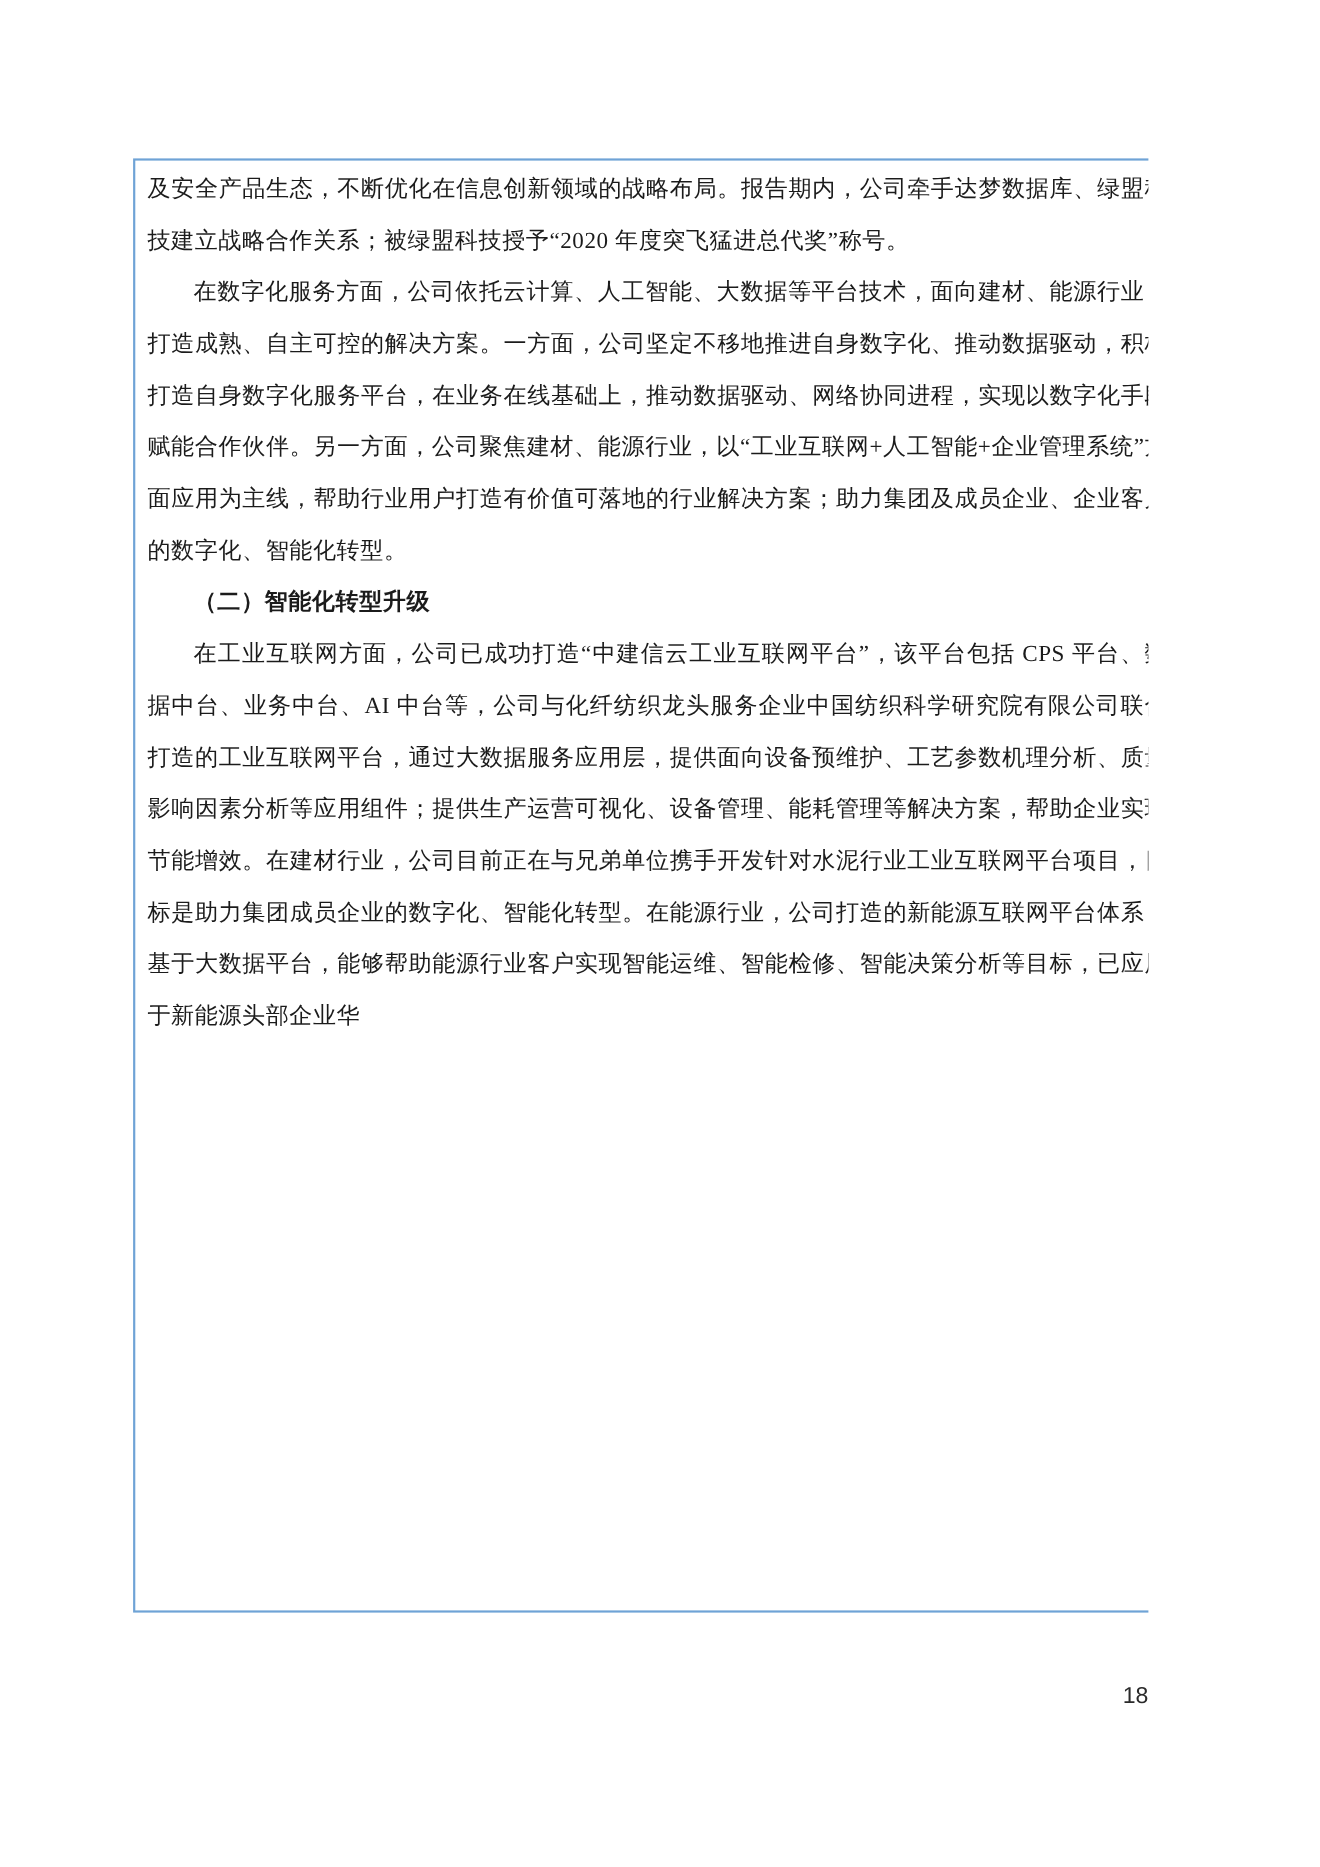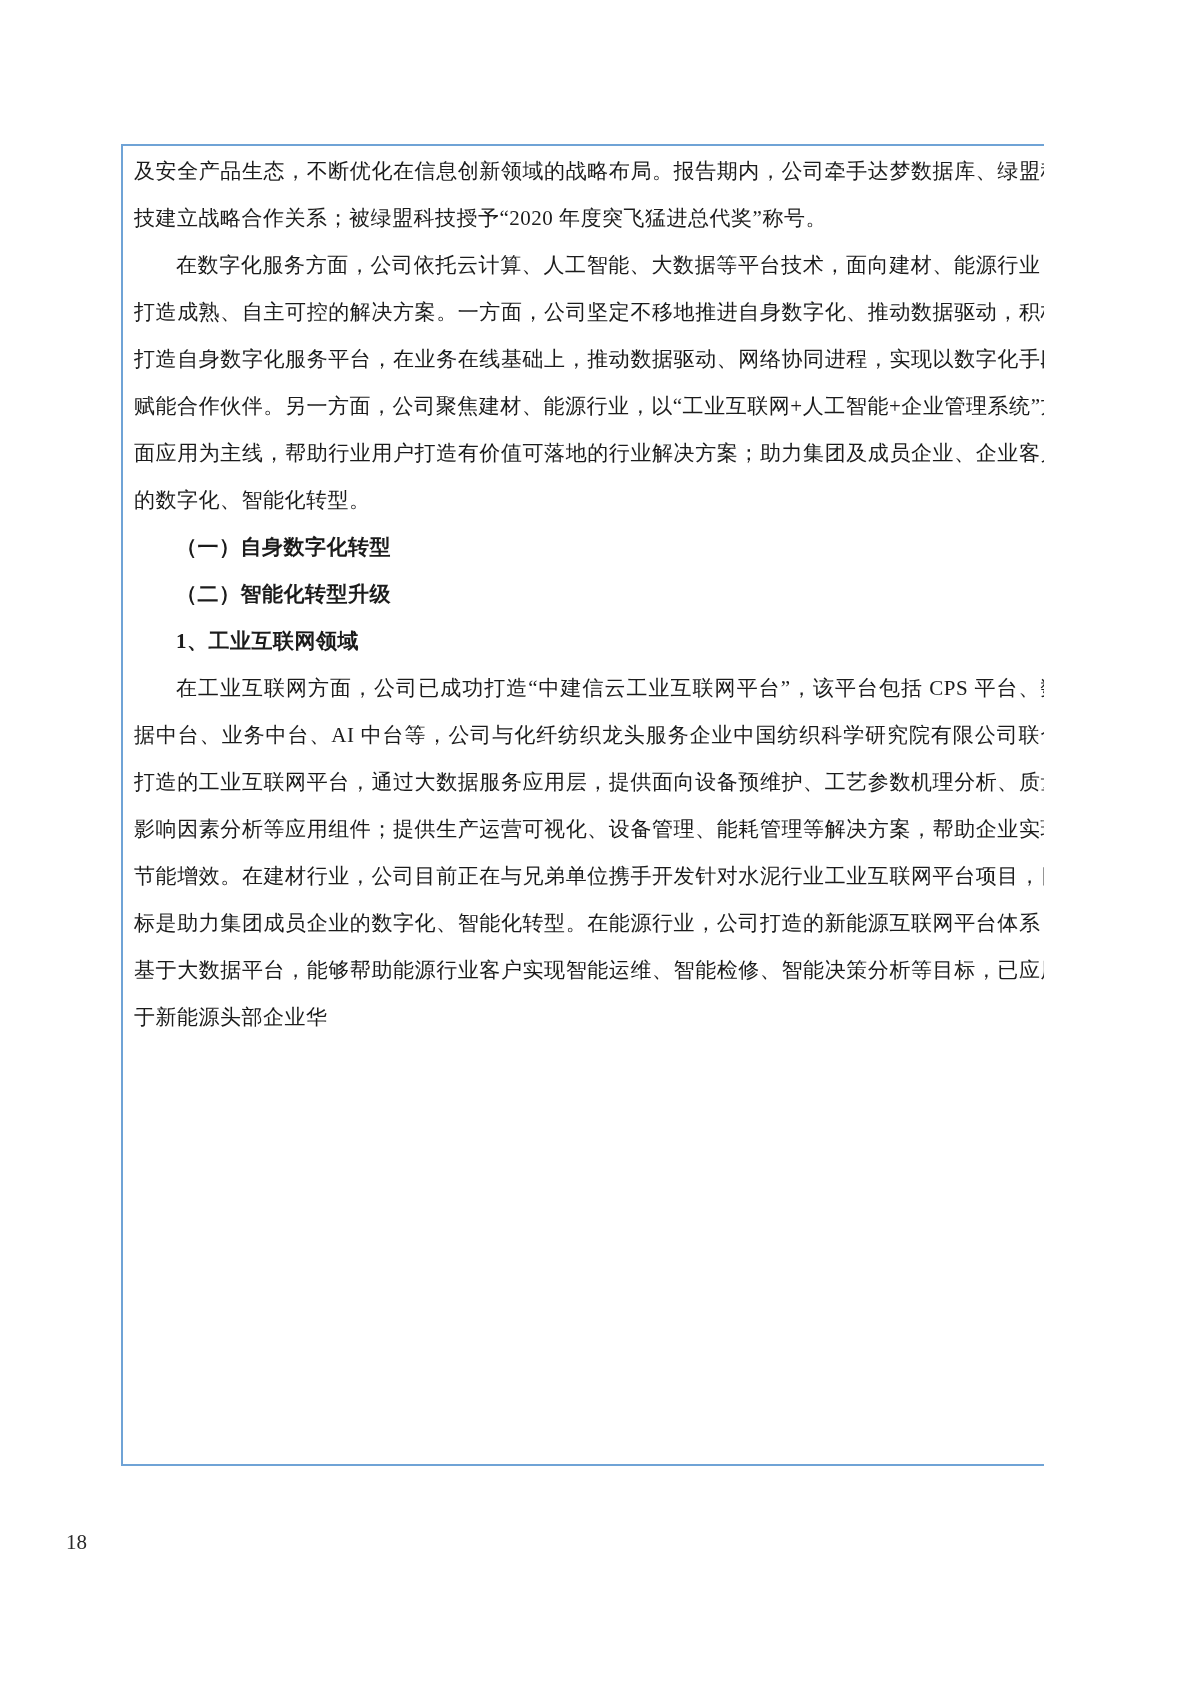--- a/index.html
+++ b/index.html
@@ -44,32 +44,30 @@
   }
   .para.no-indent {
     text-indent: 0;
   }
   .page-number {
     position: absolute;
     top: 1530px;
     left: 0;
     right: 0;
     padding-left: 66px;
-    text-align: left;
+    text-align: right;
     font-size: 21px;
     color: #2a2a2a;
-    font-family: Liberation Serif, serif;
+    font-family: Liberation Sans, sans-serif;
   }
 </style>
 </head>
 <body>
 
 <div class="page">
   <div class="content-box">
     <p class="para no-indent">及安全产品生态，不断优化在信息创新领域的战略布局。报告期内，公司牵手达梦数据库、绿盟科技建立战略合作关系；被绿盟科技授予“2020 年度突飞猛进总代奖”称号。</p>
     <p class="para">在数字化服务方面，公司依托云计算、人工智能、大数据等平台技术，面向建材、能源行业，打造成熟、自主可控的解决方案。一方面，公司坚定不移地推进自身数字化、推动数据驱动，积极打造自身数字化服务平台，在业务在线基础上，推动数据驱动、网络协同进程，实现以数字化手段赋能合作伙伴。另一方面，公司聚焦建材、能源行业，以“工业互联网+人工智能+企业管理系统”方面应用为主线，帮助行业用户打造有价值可落地的行业解决方案；助力集团及成员企业、企业客户的数字化、智能化转型。</p>
-    <h3 class="heading">（一）自身数字化转型</h3>
     <h3 class="heading">（二）智能化转型升级</h3>
-    <h3 class="heading">1、工业互联网领域</h3>
     <p class="para">在工业互联网方面，公司已成功打造“中建信云工业互联网平台”，该平台包括 CPS 平台、数据中台、业务中台、AI 中台等，公司与化纤纺织龙头服务企业中国纺织科学研究院有限公司联合打造的工业互联网平台，通过大数据服务应用层，提供面向设备预维护、工艺参数机理分析、质量影响因素分析等应用组件；提供生产运营可视化、设备管理、能耗管理等解决方案，帮助企业实现节能增效。在建材行业，公司目前正在与兄弟单位携手开发针对水泥行业工业互联网平台项目，目标是助力集团成员企业的数字化、智能化转型。在能源行业，公司打造的新能源互联网平台体系，基于大数据平台，能够帮助能源行业客户实现智能运维、智能检修、智能决策分析等目标，已应用于新能源头部企业华</p>
   </div>
   <div class="page-number">18</div>
 </div>
 
 </body></html>

